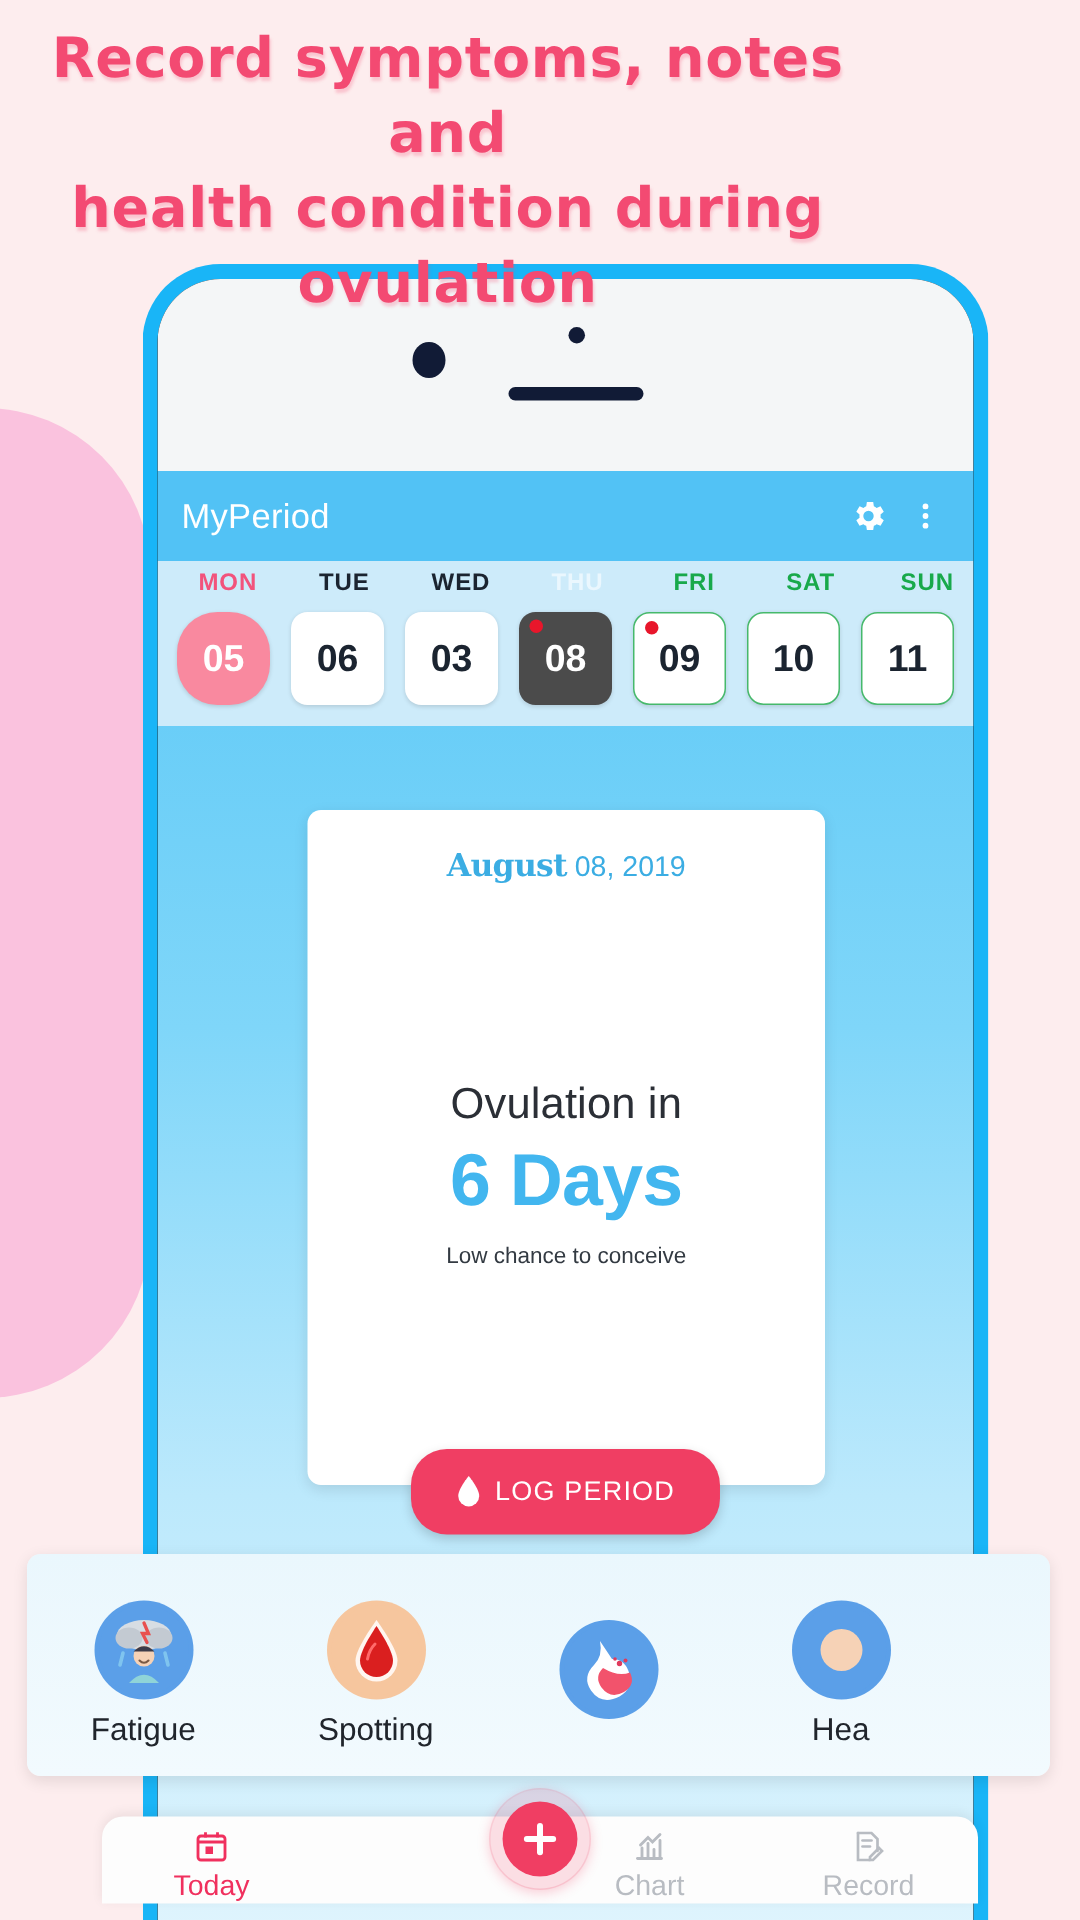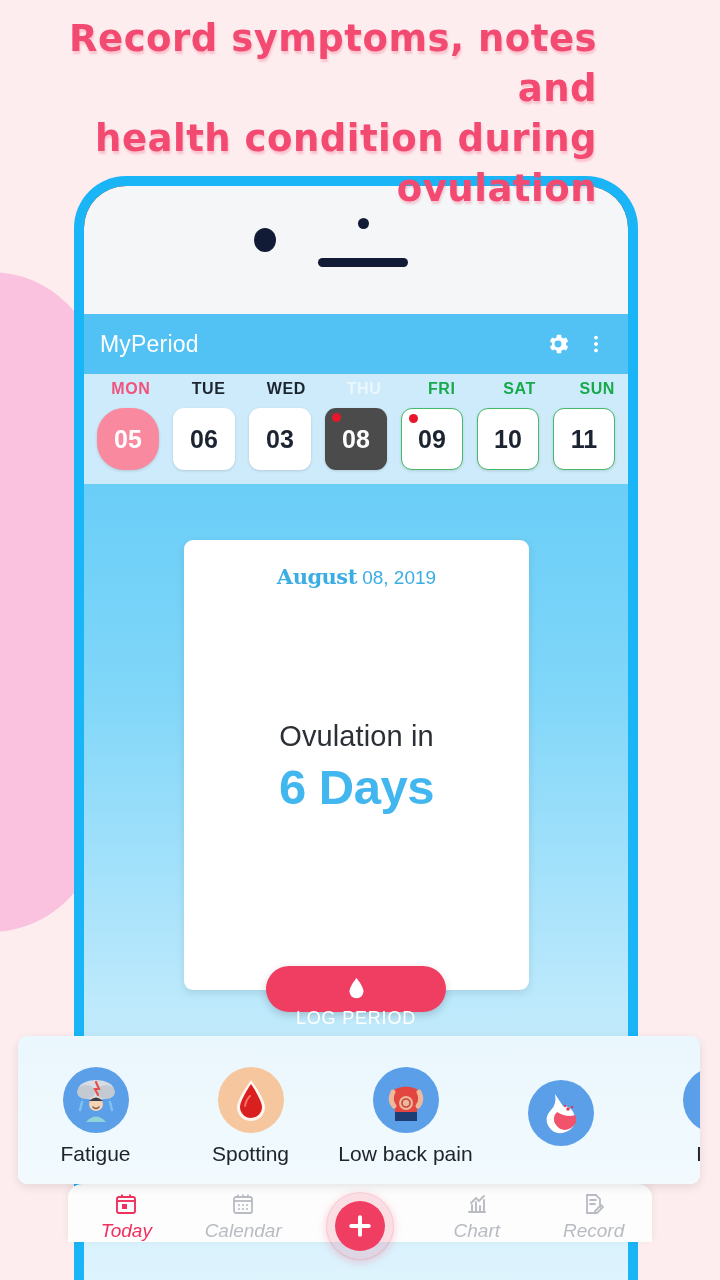--- a/index.html
+++ b/index.html
@@ -23,36 +23,36 @@
     width:260px; height:420px;
     background:#FBD5E4;
     border-radius:130px;
     opacity:.0;
     z-index:0;
   }
 
   
   .headline {
     position:absolute; top:14px; left:0; width:597px;
-    text-align:right;
+    text-align:center;
     z-index:5;
     font-family:"DejaVu Sans", sans-serif;
     font-weight:bold;
     font-size:37px;
     line-height:50px;
     letter-spacing:.5px;
     color:#F34A72;
     text-shadow:1px 3px 2px rgba(243,74,114,.25);
   }
   .headline .l { display:block; }
 
   
   .phone {
     position:absolute;
-    left:74px; top:176px;
+    left:95px; top:176px;
     width:564px; height:1104px;
     border:10px solid #19B5F7;
     border-bottom:none;
     border-radius:52px 52px 0 0;
     background:#000000;
     z-index:2;
     overflow:hidden;
   }
   .notch-area {
     position:relative;
@@ -175,27 +175,26 @@
   .ov-sub { font-size:15px; color:#333A42; margin-top:14px; }
 
   
   .log-btn {
     position:absolute; left:50%; transform:translateX(-50%);
     top:652px;
     background:#F03E63;
     color:#FFFFFF;
     border:none;
     border-radius:24px;
-    height:46px;
-    padding:12px 30px;
+    height:57px;
+    padding:0 30px;
     display:flex; align-items:center; gap:9px;
     font-size:18px; letter-spacing:.8px;
     box-shadow:0 3px 8px rgba(0,0,0,.18);
     cursor:pointer;
-    flex-direction:column;
   }
   .log-btn svg { display:block; }
 
   
   .symptoms {
     position:absolute;
     left:18px; top:1036px;
     width:682px; height:148px;
     background:linear-gradient(180deg,#EAF7FD 0%,#F2FAFE 100%);
     border-radius:9px;
@@ -222,28 +221,27 @@
   .sym-label {
     font-size:21px;
     color:#20252C;
     line-height:26px;
     font-weight:500;
   }
 
   
   .bottomnav {
     position:absolute;
-    left:68px; top:1184px;
+    left:68px; top:1211px;
     width:584px; height:58px;
     background:#FDFDFD;
     border-radius:14px 14px 0 0;
     box-shadow:0 -2px 8px rgba(0,0,0,.07);
     display:flex;
     z-index:7;
-    font-style:italic;
   }
   .nav-item {
     flex:1;
     display:flex; flex-direction:column;
     align-items:center; justify-content:flex-start;
     padding-top:6px;
     cursor:pointer;
   }
   .nav-item.spacer { pointer-events:none; }
   .nav-ico { height:28px; display:flex; align-items:center; }
@@ -343,20 +341,21 @@
         </div>
     </div>
 
     <div class="card">
       <div class="card-date">
         <span class="script">August</span><span> 08, 2019</span>
       </div>
       <div class="card-center">
         <div class="ov-label">Ovulation in</div>
         <div class="ov-days">6 Days</div>
+        <div class="ov-sub">Low chance to conceive</div>
       </div>
     </div>
 
     <button class="log-btn">
       <span>
         <svg width="17" height="21" viewBox="0 0 24 30" fill="#FFFFFF">
           <path d="M12 0C12 0 2 12 2 19a10 10 0 0 0 20 0C22 12 12 0 12 0z"></path>
         </svg>
       </span>
       <span>LOG PERIOD</span>
@@ -391,34 +390,20 @@
       <svg width="60" height="60" viewBox="0 0 60 60">
         <circle cx="30" cy="30" r="30" fill="#F6C69E"></circle>
         <path d="M30 10 C30 10 16 29 16 37 a14 14 0 0 0 28 0 C44 29 30 10 30 10z" fill="#FFF6F0"></path>
         <path d="M30 14 C30 14 19 30 19 37 a11 11 0 0 0 22 0 C41 30 30 14 30 14z" fill="#DA1F1F"></path>
         <path d="M24 36 q1 -6 5 -10" stroke="#FF6B6B" stroke-width="2" fill="none" stroke-linecap="round"></path>
       </svg>
     </div>
     <div class="sym-label">Spotting</div>
   </div>
 
-  <div class="sym">
-    <div class="sym-icon" style="background:#5B9FE8;">
-      <svg width="60" height="60" viewBox="0 0 60 60">
-        <circle cx="30" cy="30" r="30" fill="#5B9FE8"></circle>
-        <path d="M17 20 q13 -7 26 0 l-2 22 H19 z" fill="#E2463E"></path>
-        <rect x="19" y="42" width="22" height="9" fill="#1E3E73"></rect>
-        <circle cx="30" cy="33" r="7" fill="#EFB89A"></circle>
-        <circle cx="30" cy="33" r="4" fill="none" stroke="#C2443C" stroke-width="1.6"></circle>
-        <path d="M17 22 q-4 8 1 14" stroke="#EFB89A" stroke-width="5" fill="none" stroke-linecap="round"></path>
-        <path d="M43 22 q4 8 -1 14" stroke="#EFB89A" stroke-width="5" fill="none" stroke-linecap="round"></path>
-      </svg>
-    </div>
-    <div class="sym-label">Low back pain</div>
-  </div>
 
   <div class="sym">
     <div class="sym-icon" style="background:#5B9FE8;">
       <svg width="60" height="60" viewBox="0 0 60 60">
         <circle cx="30" cy="30" r="30" fill="#5B9FE8"></circle>
         <path d="M24 11 q2 10 -4 16 q-8 8 -2 17 q7 10 19 4 q10 -6 6 -17 q-3 -8 -11 -8" fill="#FFFFFF"></path>
         <path d="M26 29 q-6 6 -1 13 q6 8 15 3 q8 -5 4 -13 q-8 3 -18 -3z" fill="#F2536C"></path>
         <circle cx="37" cy="26" r="1.8" fill="#E03B5C"></circle>
         <circle cx="41" cy="24" r="1.3" fill="#E03B5C"></circle>
         <circle cx="34" cy="23" r="1.2" fill="#E03B5C"></circle>
@@ -446,40 +431,20 @@
         <rect x="3" y="5" width="18" height="16" rx="2"></rect>
         <line x1="3" y1="9" x2="21" y2="9"></line>
         <line x1="8" y1="2.5" x2="8" y2="6"></line>
         <line x1="16" y1="2.5" x2="16" y2="6"></line>
         <rect x="8" y="12" width="5" height="5" fill="#F0305E" stroke="none"></rect>
       </svg>
     </span>
     <span class="nav-label">Today</span>
   </div>
 
-  <div class="nav-item">
-    <span class="nav-ico">
-      <svg width="24" height="24" viewBox="0 0 24 24" fill="none" stroke="#B8BCC2" stroke-width="1.8">
-        <rect x="3" y="5" width="18" height="16" rx="2"></rect>
-        <line x1="3" y1="9" x2="21" y2="9"></line>
-        <line x1="7" y1="2.5" x2="7" y2="6"></line>
-        <line x1="12" y1="2.5" x2="12" y2="6"></line>
-        <line x1="17" y1="2.5" x2="17" y2="6"></line>
-        <g fill="#B8BCC2" stroke="none">
-          <circle cx="8" cy="13" r="1.1"></circle>
-            <circle cx="12" cy="13" r="1.1"></circle>
-            <circle cx="16" cy="13" r="1.1"></circle>
-          <circle cx="8" cy="17" r="1.1"></circle>
-            <circle cx="12" cy="17" r="1.1"></circle>
-            <circle cx="16" cy="17" r="1.1"></circle>
-        </g>
-      </svg>
-    </span>
-    <span class="nav-label">Calendar</span>
-  </div>
 
   <div class="nav-item spacer"></div>
 
   <div class="nav-item">
     <span class="nav-ico">
       <svg width="24" height="24" viewBox="0 0 24 24" fill="none" stroke="#B8BCC2" stroke-width="1.9" stroke-linecap="round">
         <line x1="4" y1="20" x2="20" y2="20"></line>
         <line x1="7" y1="20" x2="7" y2="13"></line>
         <line x1="11" y1="20" x2="11" y2="10"></line>
         <line x1="15" y1="20" x2="15" y2="14"></line>

